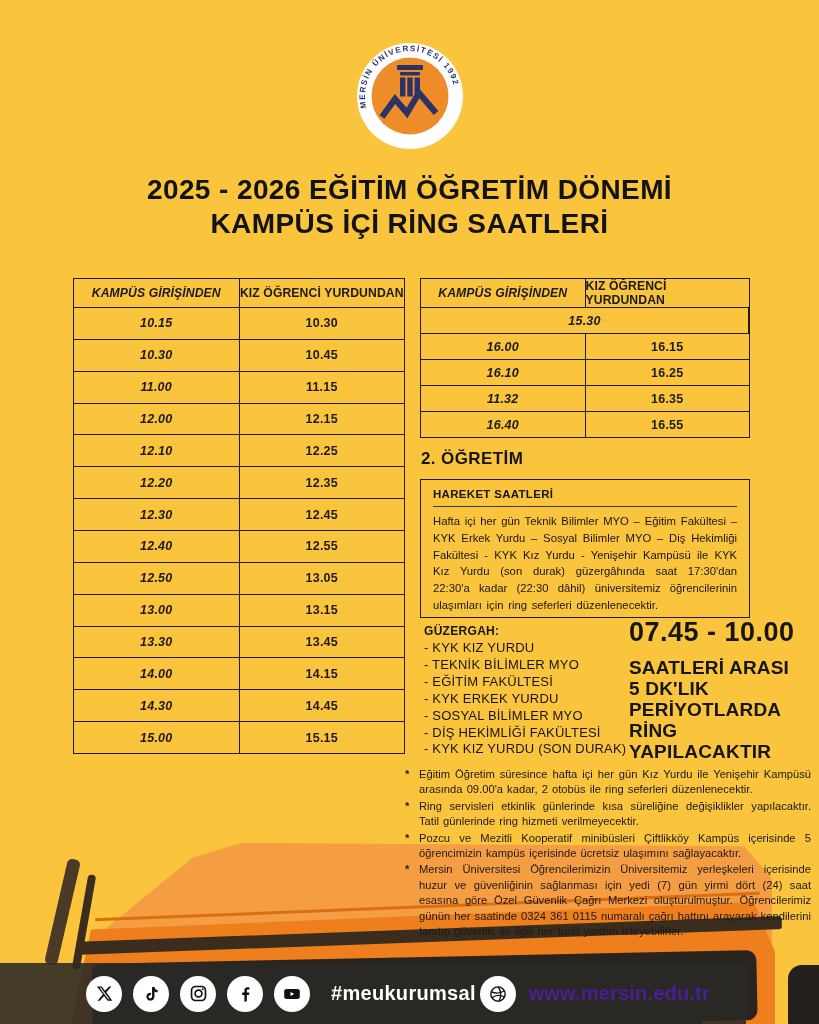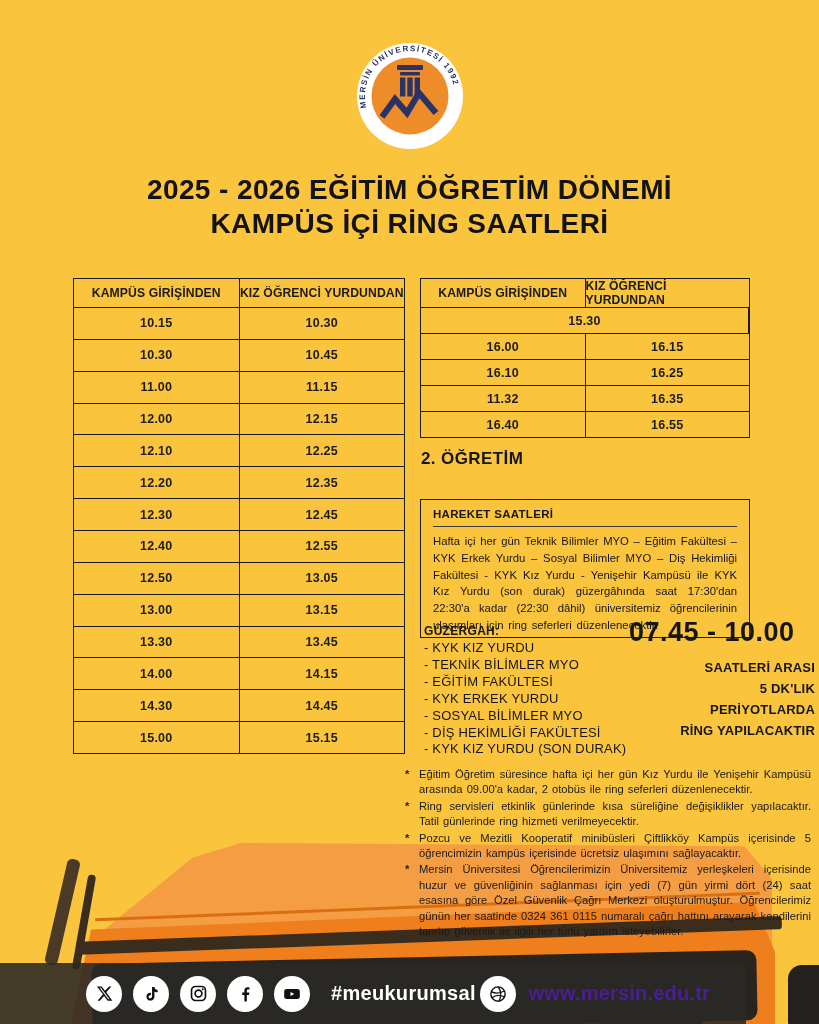--- a/index.html
+++ b/index.html
@@ -34,38 +34,38 @@
     font-size:28px;font-weight:800;letter-spacing:.4px;line-height:34px;color:#131313;}
 
   
   .tbl{position:absolute;border:1.6px solid #1c1c1c;display:flex;flex-direction:column;box-sizing:border-box;z-index:2;}
   .tbl-left{left:73px;top:278px;width:332px;height:476px;}
   .tbl-right{left:420px;top:278px;width:330px;height:160px;}
   .trow{display:flex;flex:1;border-top:1.4px solid #1c1c1c;min-height:0;}
   .trow.head{border-top:none;flex:0 0 28px;}
   .tcell{flex:1;display:flex;align-items:center;justify-content:center;
     font-size:12.5px;font-weight:600;letter-spacing:.2px;color:#1b1b1b;}
-  .tcell:first-child{border-right:1.4px solid #1c1c1c;}
+  .tcell:first-child{border-right:1.4px solid #1c1c1c;font-style:italic;}
   .trow.head .tcell{font-weight:700;font-size:12.2px;letter-spacing:.1px;}
 
   
   .shift-heading{position:absolute;left:421px;top:449px;font-size:17px;font-weight:800;letter-spacing:.4px;z-index:2;}
-  .hbox{position:absolute;left:420px;top:499px;width:330px;height:139px;border:1.3px solid #1c1c1c;
+  .hbox{position:absolute;left:420px;top:479px;width:330px;height:139px;border:1.3px solid #1c1c1c;
     box-sizing:border-box;padding:8px 12px 6px;z-index:2;}
   .hbox-title{font-size:11.5px;font-weight:800;letter-spacing:.3px;padding-bottom:6px;border-bottom:1px solid #3a3a3a;}
   .hbox-text{margin-top:6px;font-size:11.3px;line-height:16.8px;text-align:justify;font-weight:500;word-spacing:1.5px;}
 
   
   .route{position:absolute;left:424px;top:624px;width:205px;z-index:2;}
   .route-heading{font-size:12px;font-weight:800;letter-spacing:.3px;margin-bottom:2px;}
   .route-stop{font-size:13px;font-weight:400;line-height:16.9px;letter-spacing:.2px;white-space:nowrap;}
   .morning{position:absolute;left:629px;top:617px;width:186px;z-index:2;}
   .morning-time{font-size:27px;font-weight:800;letter-spacing:.5px;}
   .morning-lines{margin-top:9px;}
-  .morning-line{font-size:13px;font-weight:800;line-height:21px;letter-spacing:.2px;text-align:right;}
+  .morning-line{font-size:19px;font-weight:800;line-height:21px;letter-spacing:.2px;}
 
   
   .footnotes{position:absolute;left:405px;top:767px;width:406px;z-index:2;}
   .fnote{display:flex;gap:7px;font-size:11.2px;line-height:15.4px;font-weight:500;text-align:justify;
     word-spacing:1px;margin-bottom:1px;color:#1a1a1a;}
   .fnote .bullet{flex:0 0 7px;font-weight:700;}
 
   
   .footer{position:absolute;left:0;bottom:0;width:746px;height:61px;background:rgba(42,41,37,.88);
     z-index:3;display:flex;align-items:center;box-sizing:border-box;padding-left:86px;justify-content:flex-end;}

